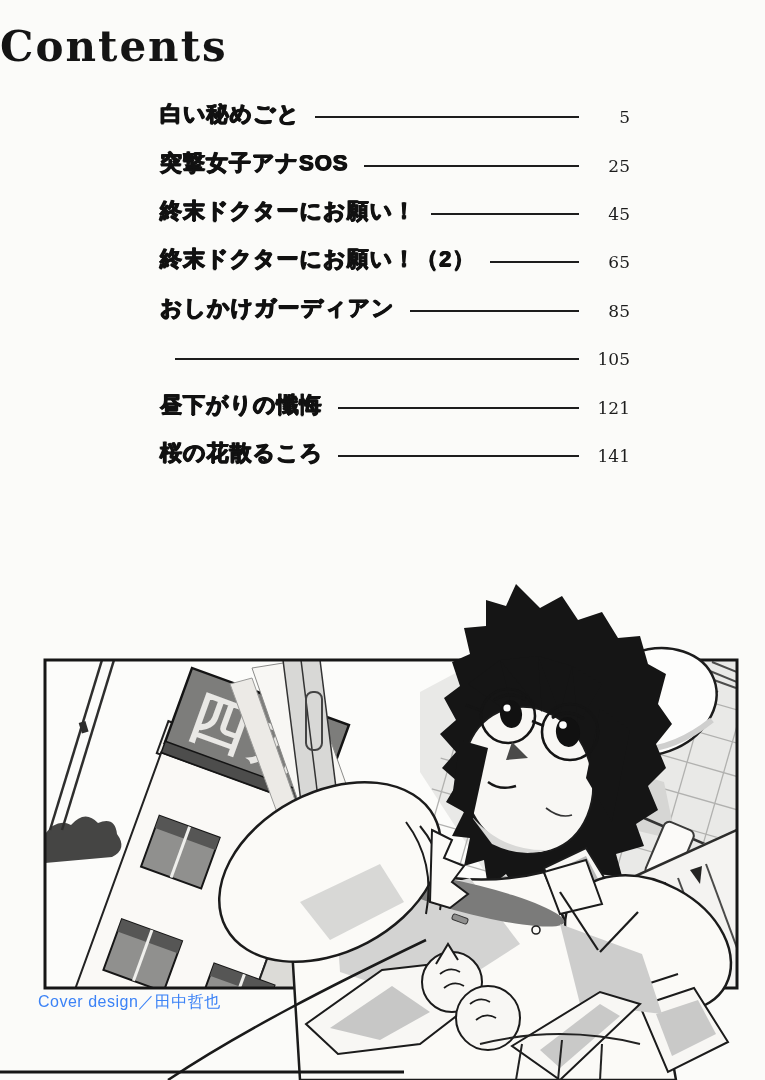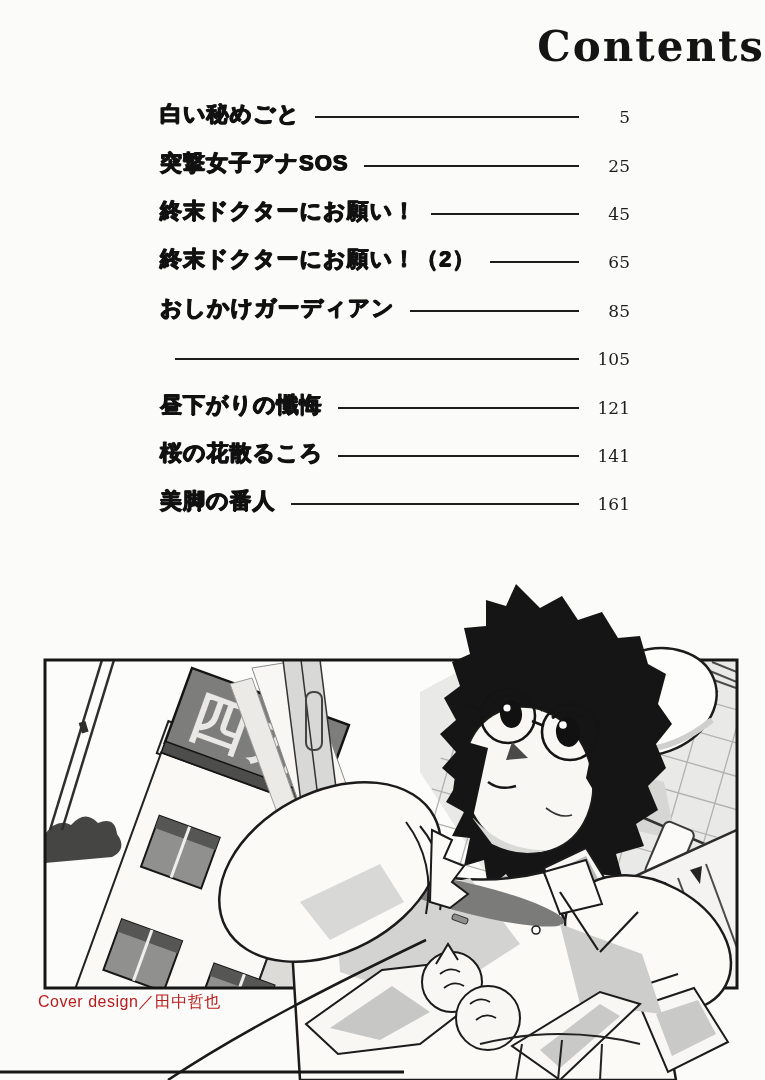--- a/index.html
+++ b/index.html
@@ -3,21 +3,21 @@
 <meta charset="utf-8">
 <style>
   html,body{margin:0;padding:0;}
   body{
     width:765px;height:1080px;position:relative;overflow:hidden;
     background:#fbfbf9;
     font-family:"Liberation Sans","DejaVu Sans",sans-serif;
     color:#161616;
   }
   .page-title{
-    position:absolute;top:22px;left:0;width:765px;text-align:right;
+    position:absolute;top:22px;left:0;width:765px;text-align:left;
     font-family:"DejaVu Serif","Liberation Serif",serif;
     font-weight:bold;font-size:42px;letter-spacing:2px;color:#141414;
   }
   .toc{
     position:absolute;left:160px;top:90px;width:470px;
   }
   .toc-row{
     height:48.4px;display:flex;align-items:center;
   }
   .toc-title{
@@ -32,21 +32,21 @@
   .toc-page{
     font-family:"DejaVu Serif","Liberation Serif",serif;
     font-size:17px;color:#1c1c1c;min-width:38px;text-align:right;
     transform:translateY(3px);
   }
   .illustration{
     position:absolute;left:0;top:572px;width:765px;height:508px;
   }
   .cover-credit{
     position:absolute;left:38px;top:992px;
-    font-size:16px;color:#b91c1c;letter-spacing:0.5px;
+    font-size:16px;color:#3b82f6;letter-spacing:0.5px;
   }
 </style>
 </head>
 <body>
 
 <div class="page-title">Contents</div>
 
 <div class="toc" id="toc-list">
   <div class="toc-row">
     <span class="toc-title">白い秘めごと</span>
@@ -88,25 +88,20 @@
     <span class="toc-leader"></span>
     <span class="toc-page">121</span>
   </div>
 
   <div class="toc-row">
     <span class="toc-title">桜の花散るころ</span>
     <span class="toc-leader"></span>
     <span class="toc-page">141</span>
   </div>
 
-  <div class="toc-row">
-    <span class="toc-title">美脚の番人</span>
-    <span class="toc-leader"></span>
-    <span class="toc-page">161</span>
-  </div>
 
 </div>
 
 <svg class="illustration" viewBox="0 0 765 508" xmlns="http://www.w3.org/2000/svg">
   <defs>
     <clipPath id="panelClip">
         <rect x="45" y="88" width="692" height="328"></rect>
       </clipPath>
   </defs>
 

